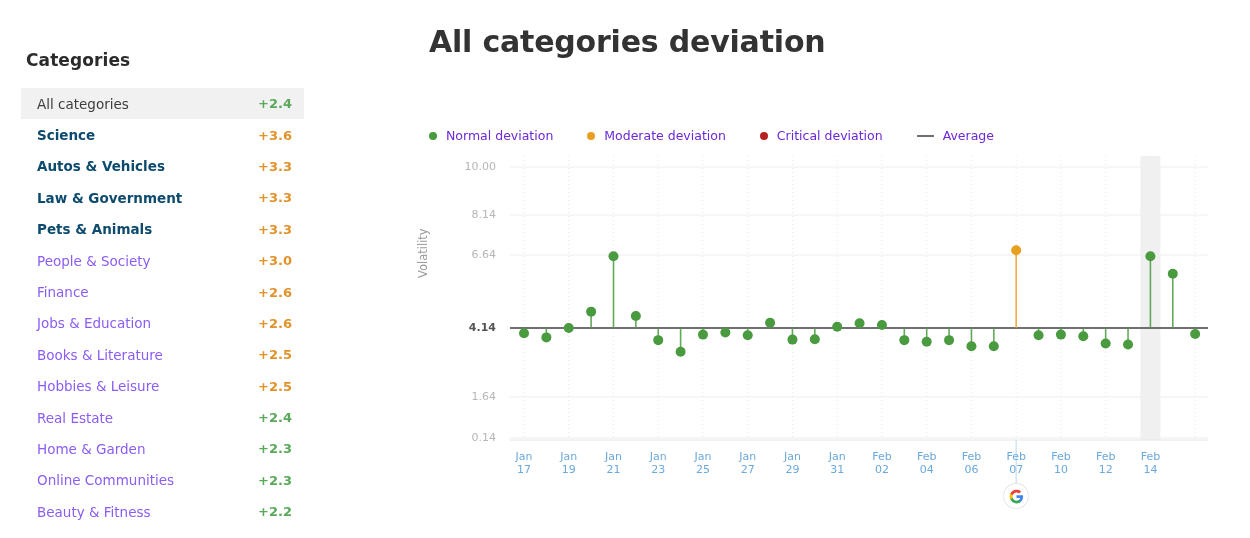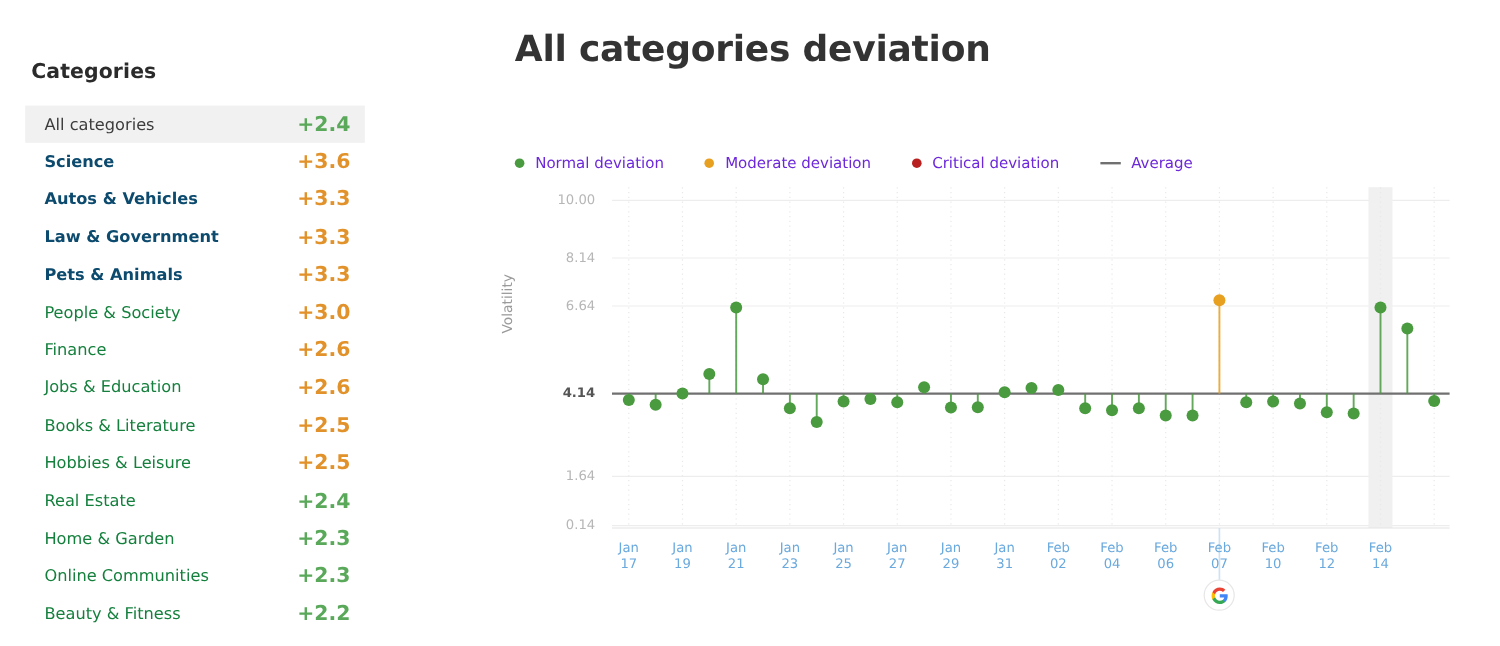--- a/index.html
+++ b/index.html
@@ -15,24 +15,24 @@
   .sidebar-title{
     position:absolute;left:26px;top:34px;
     font-size:17px;font-weight:700;color:#2b2b2b;letter-spacing:.1px;
   }
   .cat-list{position:absolute;left:21px;top:72px;width:283px;}
   .cat-row{
     position:relative;height:31.4px;display:flex;align-items:center;
     justify-content:space-between;padding:0 12px 0 16px;box-sizing:border-box;
   }
   .cat-row.selected{background:#f1f1f1;gap:36px;}
-  .cat-label{font-size:13.5px;color:#15803d;white-space:nowrap;}
+  .cat-label{font-size:13.5px;color:#8b5cf6;white-space:nowrap;}
   .cat-row.selected .cat-label{color:#3c3c3c;}
   .cat-row.bold .cat-label{font-weight:700;color:#0c4a6e;}
-  .cat-value{font-size:17px;font-weight:700;white-space:nowrap;}
+  .cat-value{font-size:13px;font-weight:700;white-space:nowrap;}
   .v-green{color:#5aa85a;}
   .v-orange{color:#e2922a;}
   .cat-row.plain .cat-value{font-weight:700;}
 
   
   .chart-panel{position:absolute;left:330px;top:0;width:920px;height:538px;}
   .chart-title{
     position:absolute;left:99px;top:24px;
     font-size:30px;font-weight:700;color:#333333;letter-spacing:-.2px;
   }

